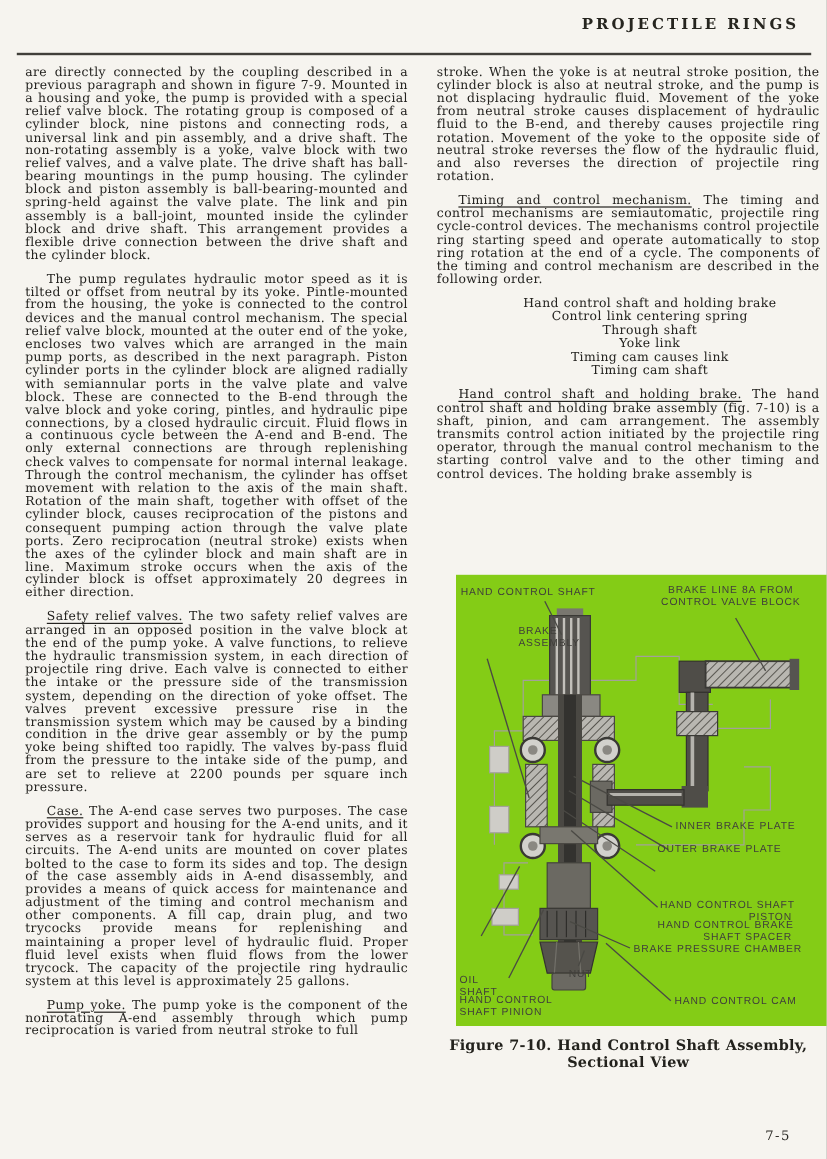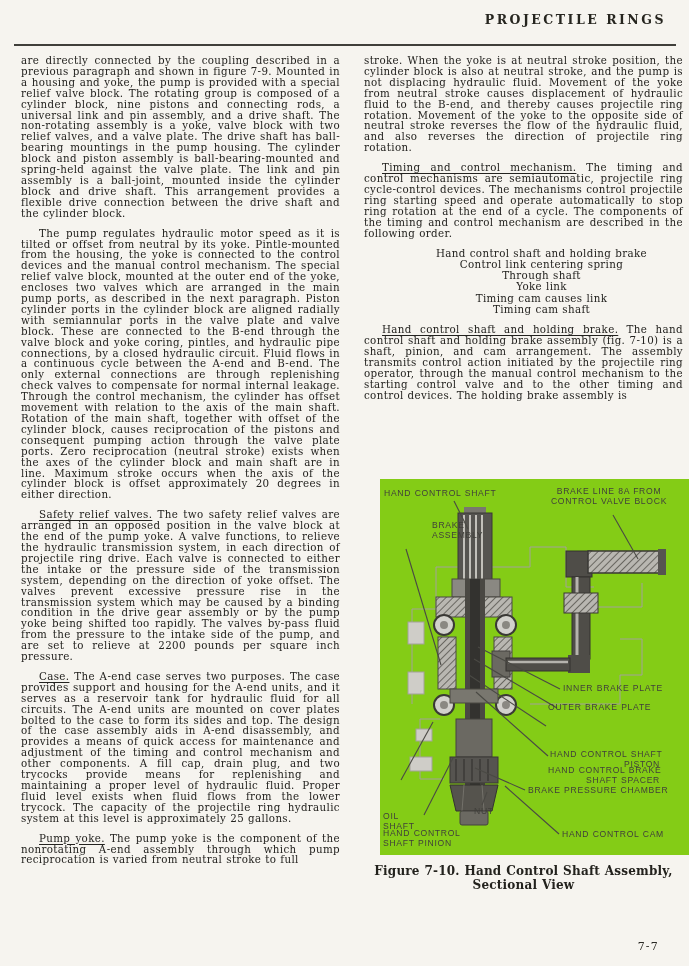--- a/index.html
+++ b/index.html
@@ -203,14 +203,14 @@
             </div>
         </div>
         <div class="figure-caption">
           <div>Figure 7-10.  Hand Control Shaft Assembly,</div>
           <div>Sectional View</div>
         </div>
       </div>
     </div>
   </div>
 
-  <div class="page-number">7-7</div>
+  <div class="page-number">7-5</div>
 </div>
 
 </body></html>

